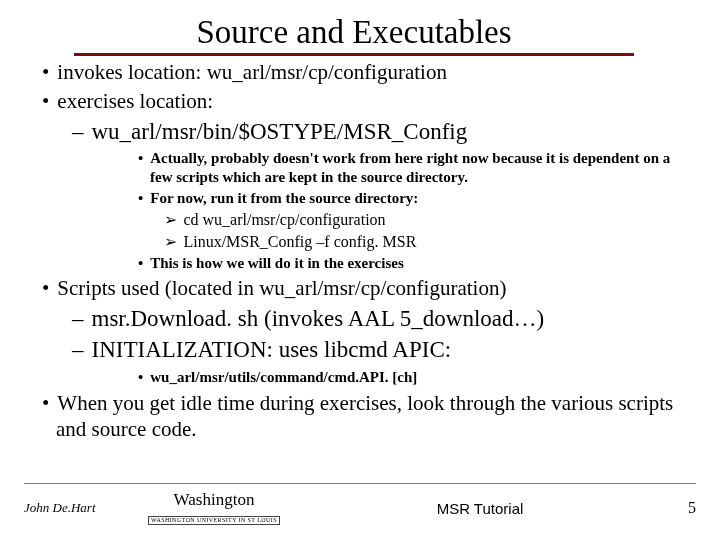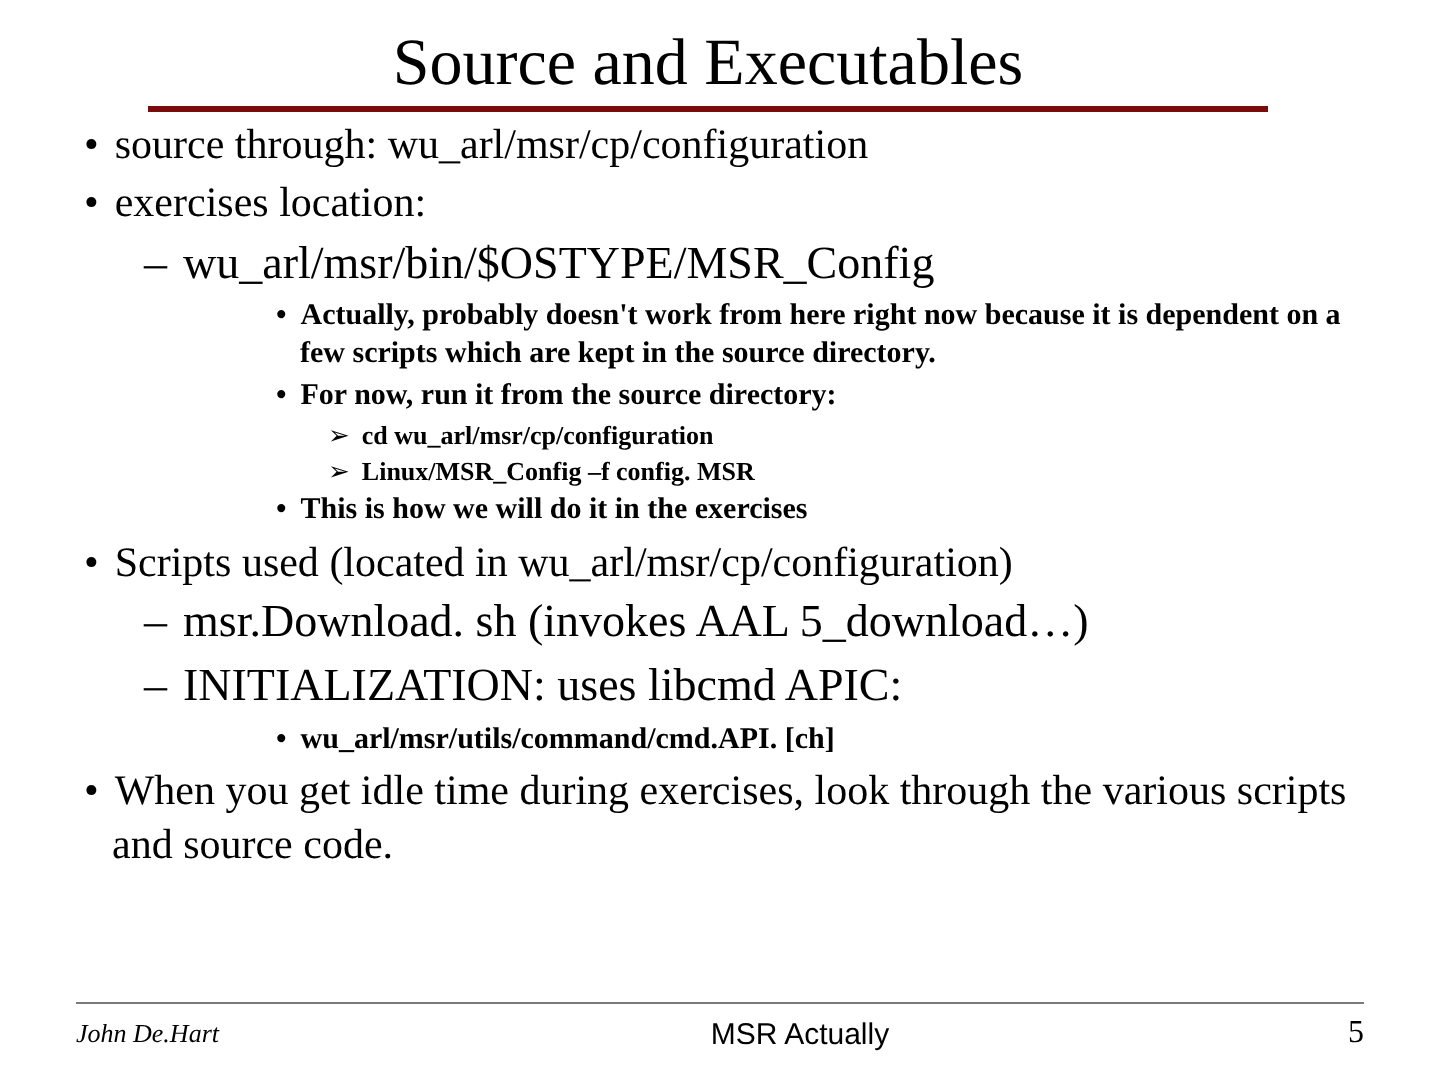--- a/index.html
+++ b/index.html
@@ -6,56 +6,60 @@
 body{width:720px;height:540px;font-family:"Times New Roman",Times,serif;color:#000;background:#fff;position:relative;overflow:hidden}
 .slide{padding:14px 46px 0 34px}
 .title{font-size:33px;text-align:center;margin:0 40px;border-bottom:3px solid #7a0c0c;padding-bottom:2px}
 ul{margin:0;padding:0;list-style:none}
 li.b1{font-size:21px;line-height:1.25;margin:3px 0 3px 22px;text-indent:-14px}
 li.b1::before{content:"•";padding-right:8px}
 li.d1{font-size:23px;line-height:1.25;margin:3px 0 3px 52px;text-indent:-14px}
 li.d1::before{content:"–";padding-right:8px}
 li.b2{font-size:15px;font-weight:bold;line-height:1.25;margin:2px 0 2px 116px;text-indent:-12px}
 li.b2::before{content:"•";padding-right:7px}
-li.a1{font-size:13px;font-weight:bold;line-height:1.25;margin:2px 0 2px 144px;text-indent:-14px}
+li.a1{font-size:16px;font-weight:normal;line-height:1.25;margin:2px 0 2px 144px;text-indent:-14px}
 li.a1::before{content:"\27A2";padding-right:6px;font-weight:normal}
 .paren{font-size:21px}
-.footer{position:absolute;left:0;right:0;bottom:14px;padding:0 38px}
+.footer{position:absolute;left:0;right:0;bottom:14px;padding:0 24px}
 .footer-rule{border-top:1px solid #7a7a7a;margin-bottom:6px}
 .footer-row{display:flex;align-items:center;font-size:13px}
 .footer-author{font-style:italic;width:110px}
 .footer-date{width:130px}
 .footer-univ{text-align:center;width:160px}
 .footer-univ .uname{font-size:17px}
 .footer-univ .usub{font-size:6px;letter-spacing:0.4px;border:1px solid #444;display:inline-block;padding:0 2px;line-height:1.1}
 .footer-tutorial{flex:1;text-align:center;font-family:Arial,Helvetica,sans-serif;font-size:15px}
 .footer-page{width:30px;text-align:right;font-size:16px}
 </style>
 </head>
 <body>
 
 <div class="slide">
   <div class="title">Source and Executables</div>
   <ul>
-    <li class="b1">source through: wu_arl/msr/cp/configuration</li>
+    <li class="b1">invokes location: wu_arl/msr/cp/configuration</li>
     <li class="b1">exercises location:</li>
     <li class="d1">wu_arl/msr/bin/$OSTYPE/MSR_Config</li>
     <li class="b2">Actually, probably doesn't work from here right now because it is dependent on a few scripts which are kept in the source directory.</li>
     <li class="b2">For now, run it from the source directory:</li>
     <li class="a1">cd wu_arl/msr/cp/configuration</li>
     <li class="a1">Linux/MSR_Config –f config. MSR</li>
     <li class="b2">This is how we will do it in the exercises</li>
     <li class="b1"><span>Scripts used </span><span class="paren">(located in wu_arl/msr/cp/configuration)</span></li>
     <li class="d1">msr.Download. sh (invokes AAL 5_download…)</li>
     <li class="d1">INITIALIZATION: uses libcmd APIC:</li>
     <li class="b2">wu_arl/msr/utils/command/cmd.API. [ch]</li>
     <li class="b1">When you get idle time during exercises, look through the various scripts and source code.</li>
   </ul>
 </div>
 
 <div class="footer">
   <div class="footer-rule"></div>
   <div class="footer-row">
     <div class="footer-author">John De.Hart</div>
-    <div class="footer-tutorial">MSR Actually</div>
+    <div class="footer-univ">
+      <div class="uname">Washington</div>
+      <div class="usub">WASHINGTON UNIVERSITY IN ST LOUIS</div>
+    </div>
+    <div class="footer-tutorial">MSR Tutorial</div>
     <div class="footer-page">5</div>
   </div>
 </div>
 
 </body></html>

